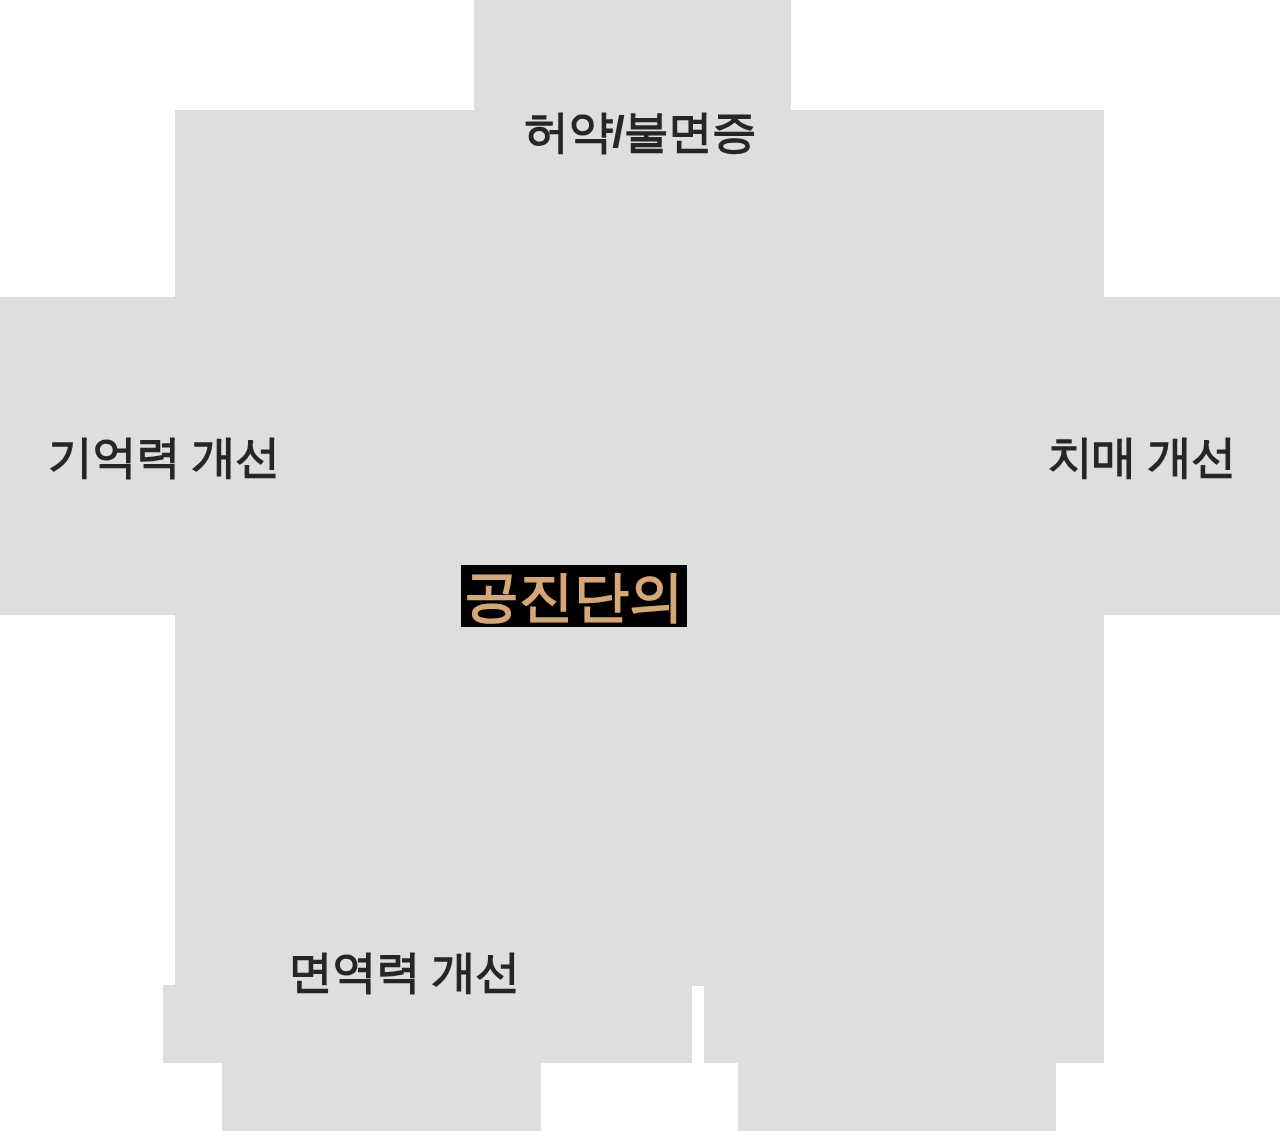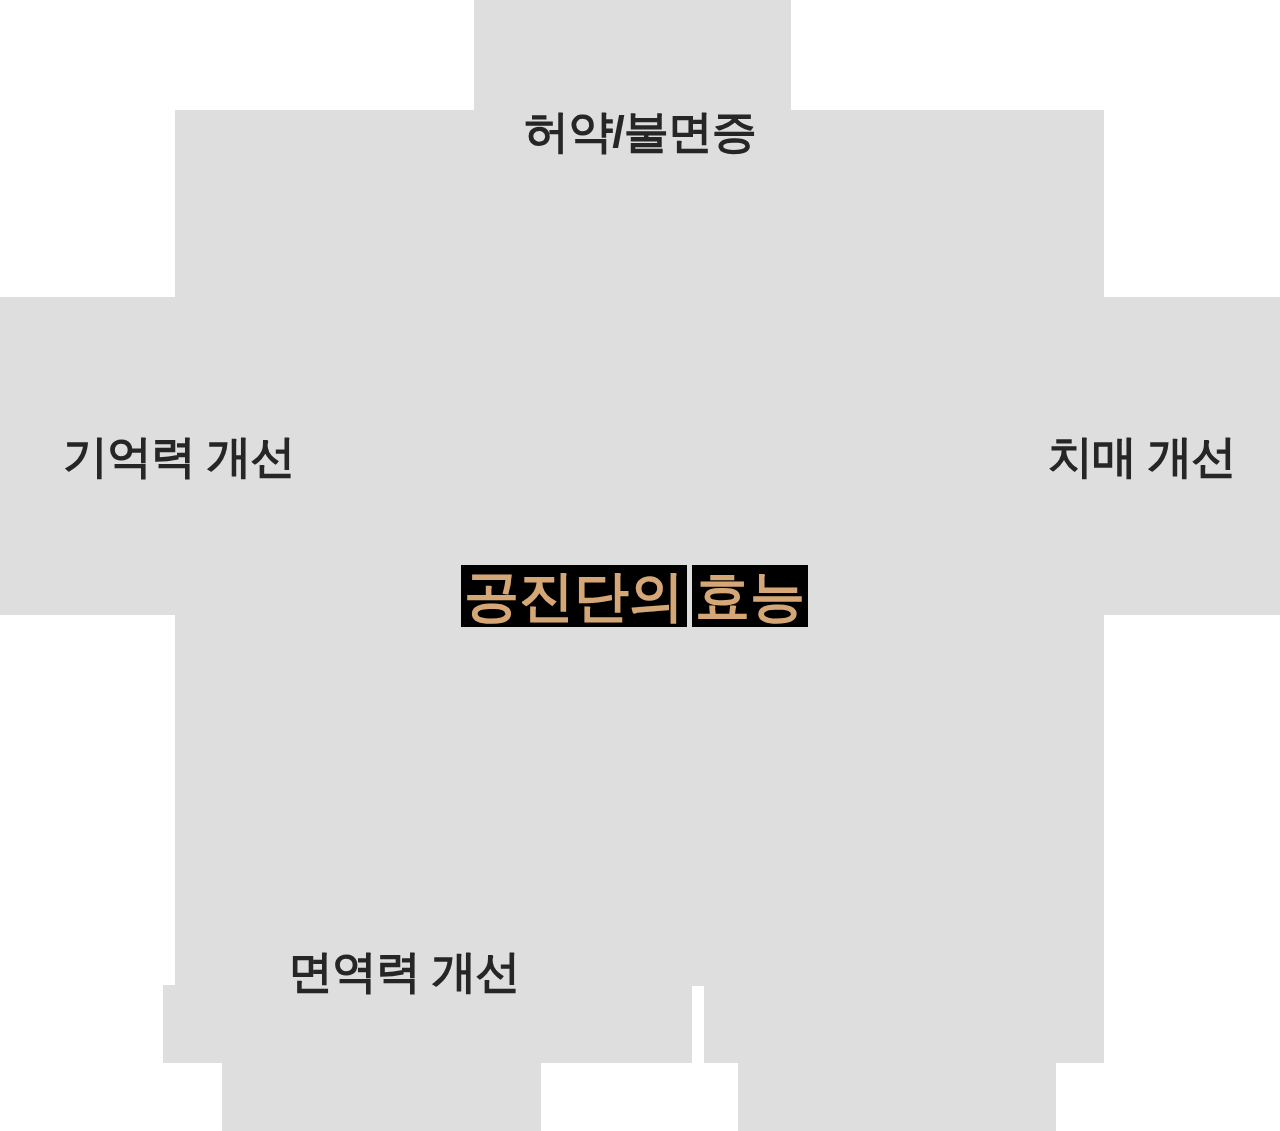--- a/index.html
+++ b/index.html
@@ -40,21 +40,21 @@
     white-space: nowrap;
     line-height: 1.0;
   }
   .label-top {
     left: 640px;
     top: 106px;
     transform: translateX(-50%);
     text-align: center;
     line-height: 52px;
   }
-  .label-left  { left: 63px;   top: 434px; }
+  .label-left  { left: 48px;   top: 434px; }
   .label-right { left: 1048px; top: 434px; }
   .label-bl    { left: 288px;  top: 949px; }
   .label-br    { left: 820px;  top: 949px; }
 
   .title {
     position: absolute;
     left: 461px;
     top: 565px;
     display: flex;
     gap: 5px;
@@ -87,16 +87,15 @@
 
   <div class="label label-top">
     <div>허약/불면증</div>
   </div>
   <div class="label label-left">기억력 개선</div>
   <div class="label label-right">치매 개선</div>
   <div class="label label-bl">면역력 개선</div>
 
   <div class="title">
     <span class="chip">공진단의</span>
-    <span class="chip">효능</span>
   </div>
 
 </div>
 
 </body></html>

